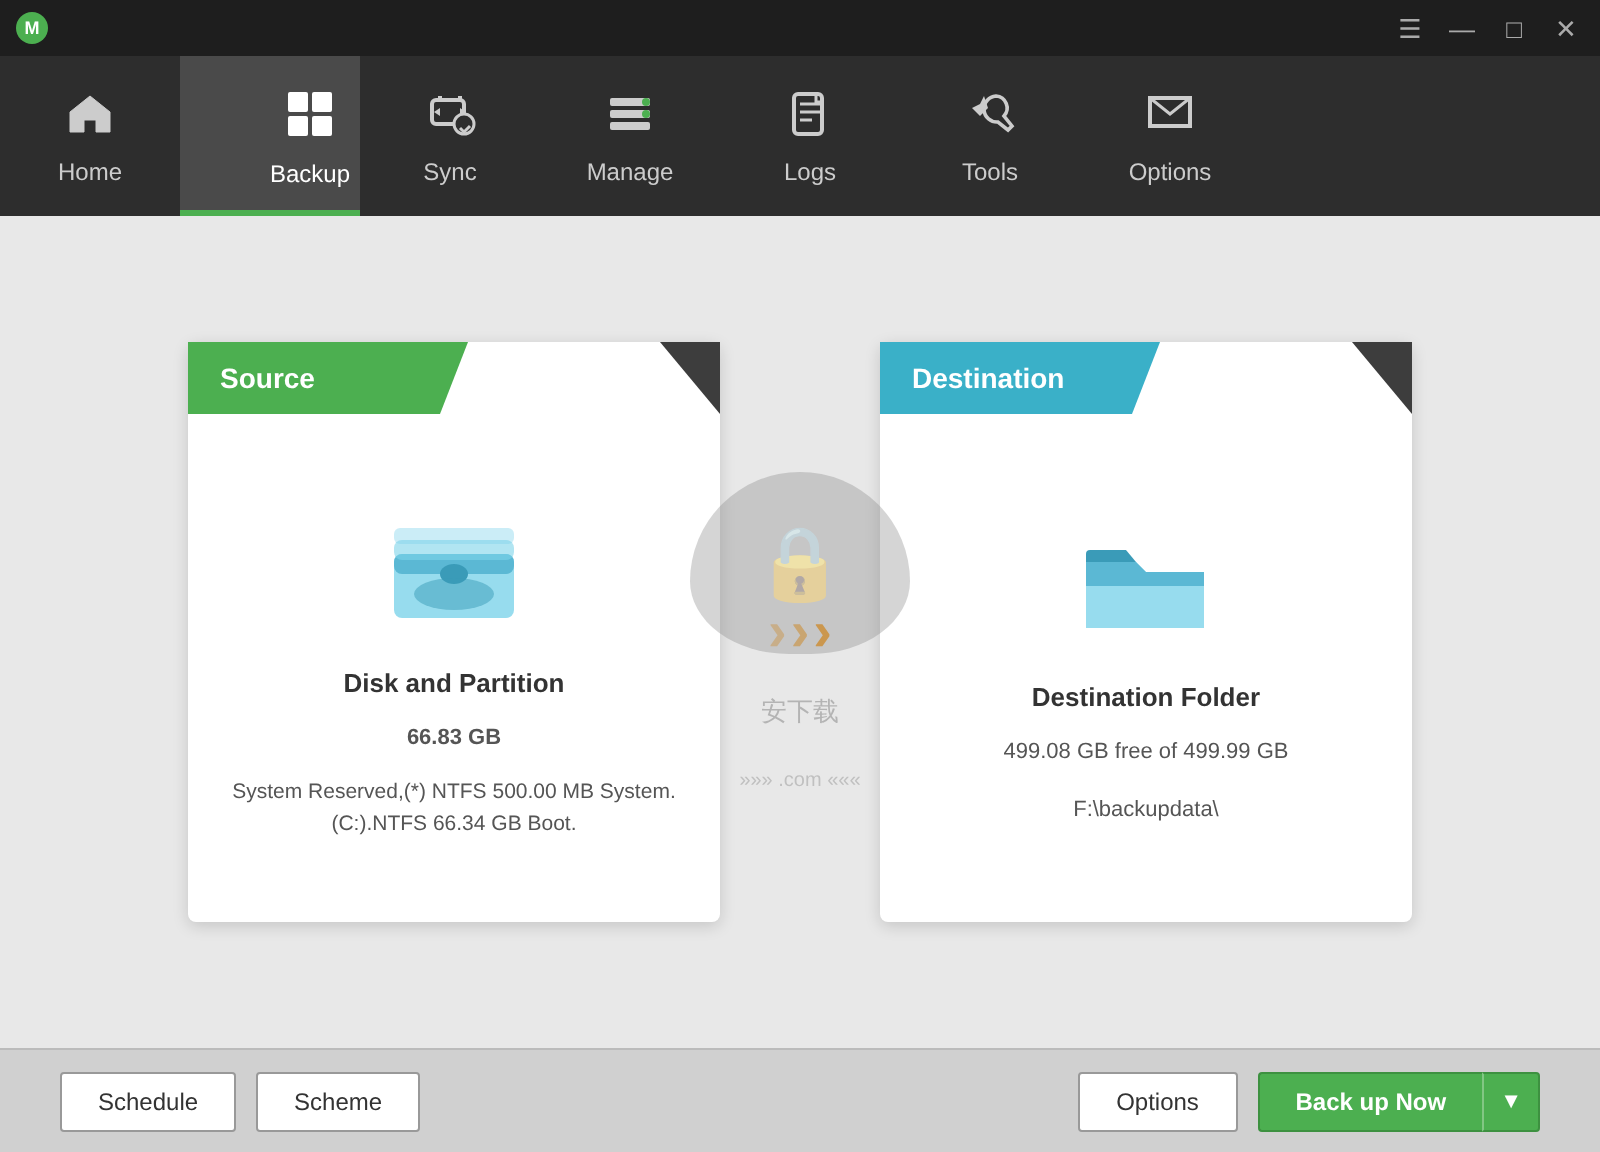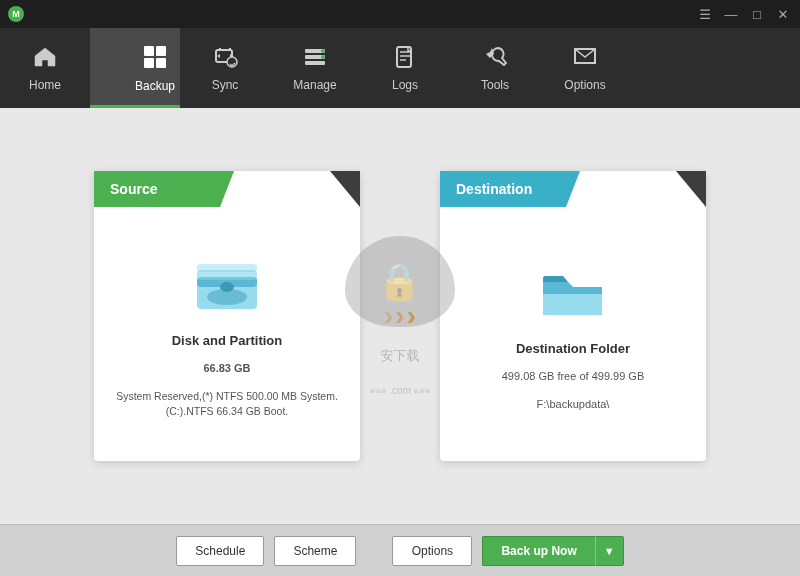--- a/index.html
+++ b/index.html
@@ -264,21 +264,21 @@
       font-weight: normal;
       margin-top: 20px;
     }
 
     
     .bottom-bar {
       background: #d0d0d0;
       height: 52px;
       display: flex;
       align-items: center;
-      justify-content: center;
+      justify-content: space-between;
       padding: 0 30px;
       border-top: 1px solid #bbb;
     }
 
     .bottom-left {
       display: flex;
       gap: 10px;
     }
 
     .bottom-right {

